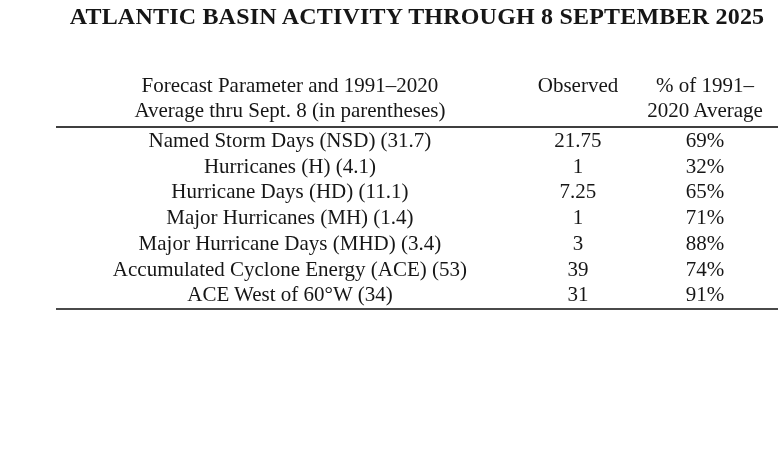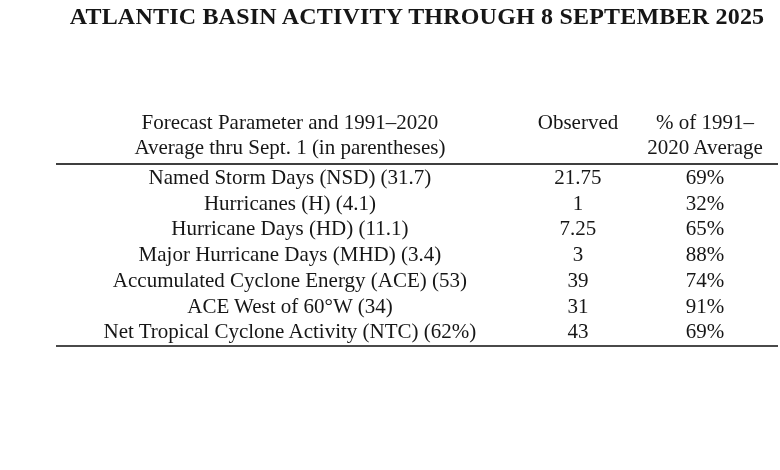--- a/index.html
+++ b/index.html
@@ -22,21 +22,21 @@
     margin-top: 1px;
     height: 30px;
     line-height: 30px;
     font-size: 24px;
     font-weight: bold;
     text-align: center;
     white-space: nowrap;
     letter-spacing: 0.2px;
   }
   table.stats {
-    margin-top: 79px;
+    margin-top: 42px;
     width: 722px;
     border-collapse: collapse;
     table-layout: fixed;
     border-bottom: 2px solid #4a4a4a;
   }
   col.c-param    { width: 64.8%; }
   col.c-observed { width: 15.0%; }
   col.c-percent  { width: 20.2%; }
   thead th {
     font-weight: normal;
@@ -70,21 +70,21 @@
   <table class="stats">
     <colgroup>
       <col class="c-param">
       <col class="c-observed">
       <col class="c-percent">
     </colgroup>
     <thead>
       <tr>
         <th>
           <div class="hline">Forecast Parameter and 1991–2020</div>
-          <div class="hline">Average thru Sept. 1 (in parentheses)</div>
+          <div class="hline">Average thru Sept. 8 (in parentheses)</div>
         </th>
         <th>
           <div class="hline">Observed</div>
         </th>
         <th>
           <div class="hline">% of 1991–</div>
           <div class="hline">2020 Average</div>
         </th>
       </tr>
     </thead>
@@ -98,35 +98,35 @@
           <td>Hurricanes (H) (4.1)</td>
           <td>1</td>
           <td>32%</td>
         </tr>
         <tr>
           <td>Hurricane Days (HD) (11.1)</td>
           <td>7.25</td>
           <td>65%</td>
         </tr>
         <tr>
+          <td>Major Hurricanes (MH) (1.4)</td>
+          <td>1</td>
+          <td>71%</td>
+        </tr>
+        <tr>
           <td>Major Hurricane Days (MHD) (3.4)</td>
           <td>3</td>
           <td>88%</td>
         </tr>
         <tr>
           <td>Accumulated Cyclone Energy (ACE) (53)</td>
           <td>39</td>
           <td>74%</td>
         </tr>
         <tr>
           <td>ACE West of 60°W (34)</td>
           <td>31</td>
           <td>91%</td>
         </tr>
-        <tr>
-          <td>Net Tropical Cyclone Activity (NTC) (62%)</td>
-          <td>43</td>
-          <td>69%</td>
-        </tr>
       </tbody>
   </table>
 
 </div>
 
 </body></html>

